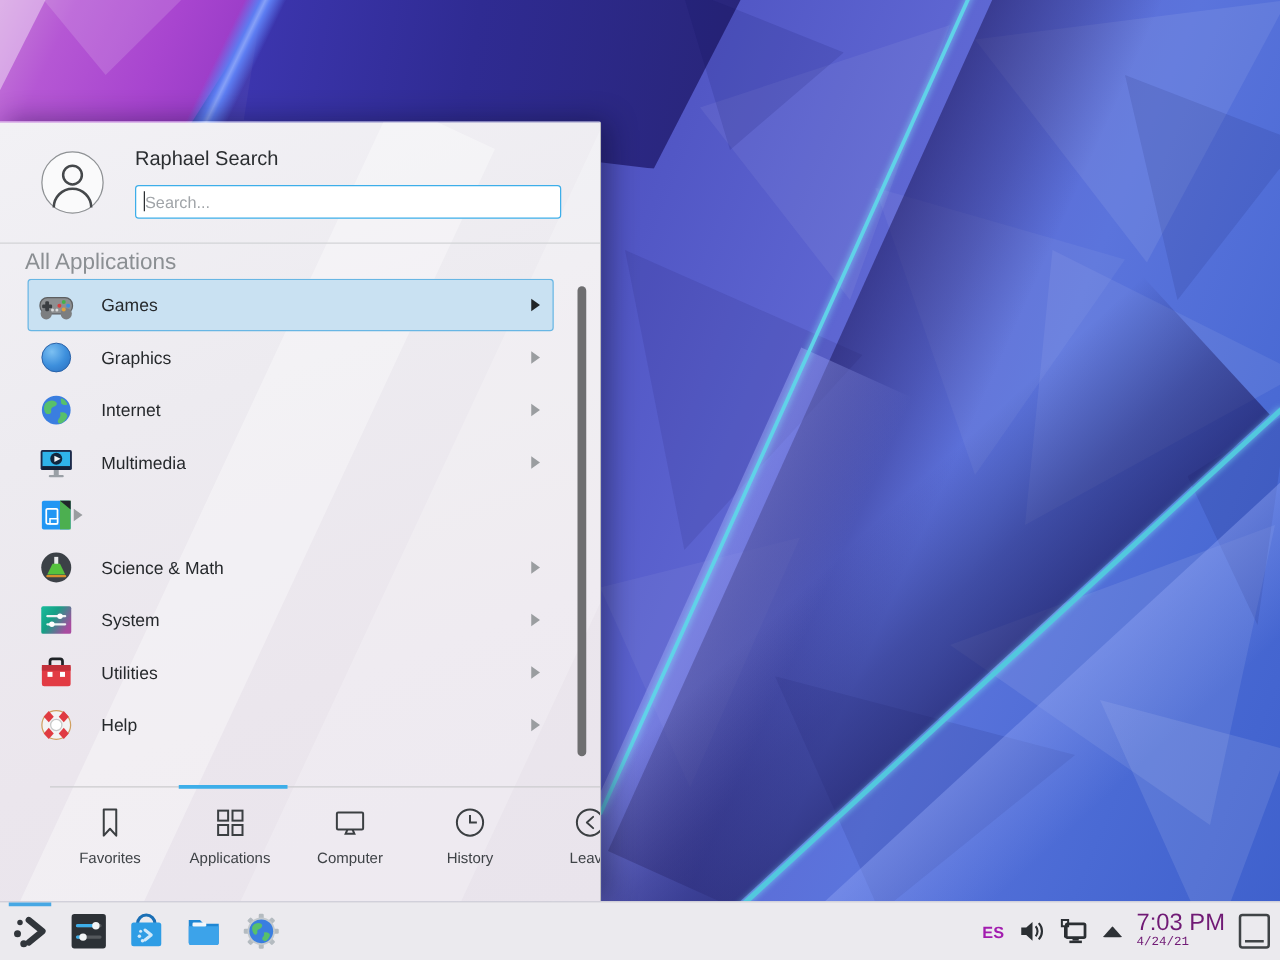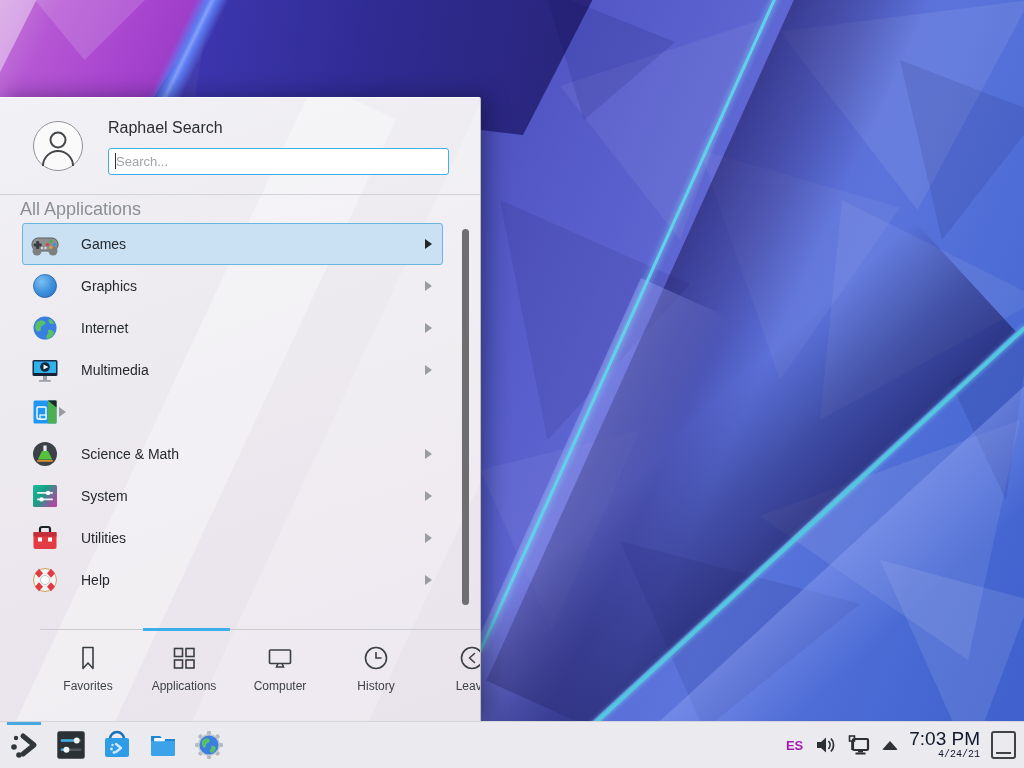--- a/index.html
+++ b/index.html
@@ -91,21 +91,21 @@
 
   
   .taskbar { position:absolute; left:0; bottom:0; width:1024px; height:47px; background:#ebeaee; border-top:1px solid #d5d4d9; }
   .tb-apps { position:absolute; left:8px; top:0; height:100%; display:flex; align-items:center; gap:12px; }
   .tb-app { width:34px; height:34px; position:relative; display:flex; align-items:center; justify-content:center; }
   .tb-active { position:absolute; left:7px; top:0; width:34px; height:3px; background:#47a8e4; }
   .tray { position:absolute; right:8px; top:0; height:100%; display:flex; align-items:center; gap:11px; }
   .kb-layout { font-size:13px; font-weight:bold; color:#a21caf; }
   .caret-up { width:0; height:0; border-left:8px solid transparent; border-right:8px solid transparent;
               border-bottom:9px solid #2e3236; border-radius:2px; }
-  .clock { text-align:right; color:#0f172a; line-height:1.08; }
+  .clock { text-align:left; color:#701a75; line-height:1.08; }
   .clock .time { font-size:19px; }
   .clock .date { font-size:10px;font-family:Liberation Mono, monospace; }
   .show-desktop { width:25px; height:28px; border:2px solid #3f4346; border-radius:3px; position:relative; }
   .show-desktop::after { content:""; position:absolute; left:3px; right:3px; bottom:3px; height:2px; background:#3f4346; }
 </style>
 </head>
 <body>
 
 <div class="desktop">
 

